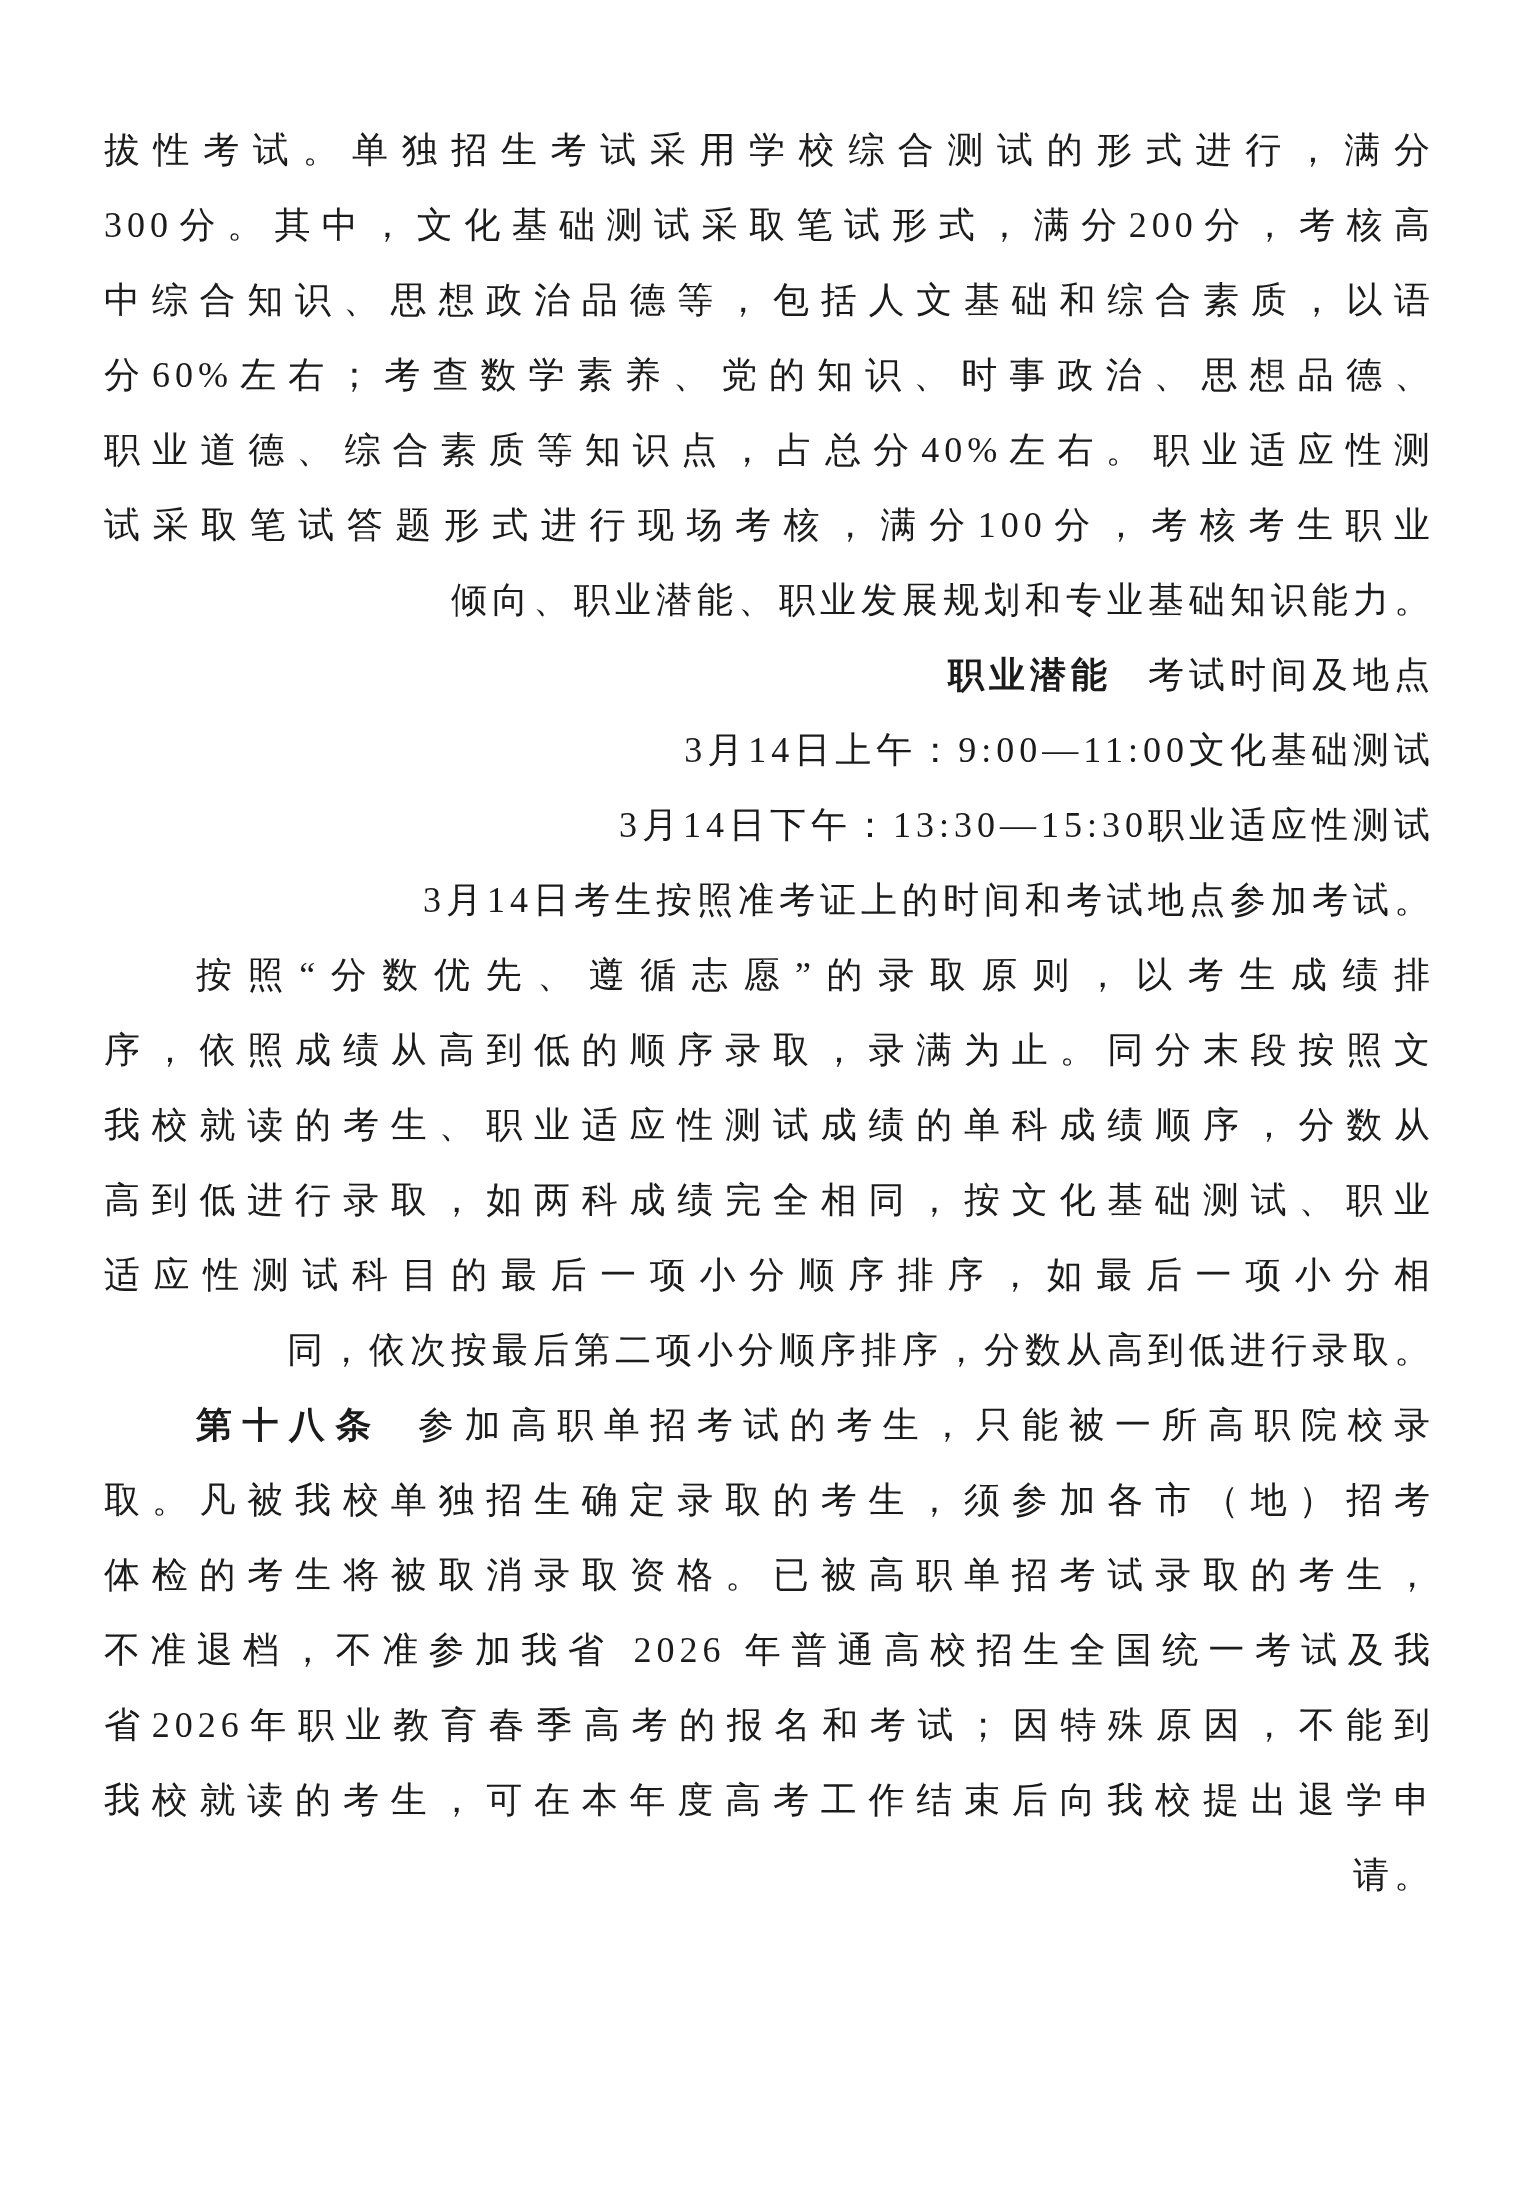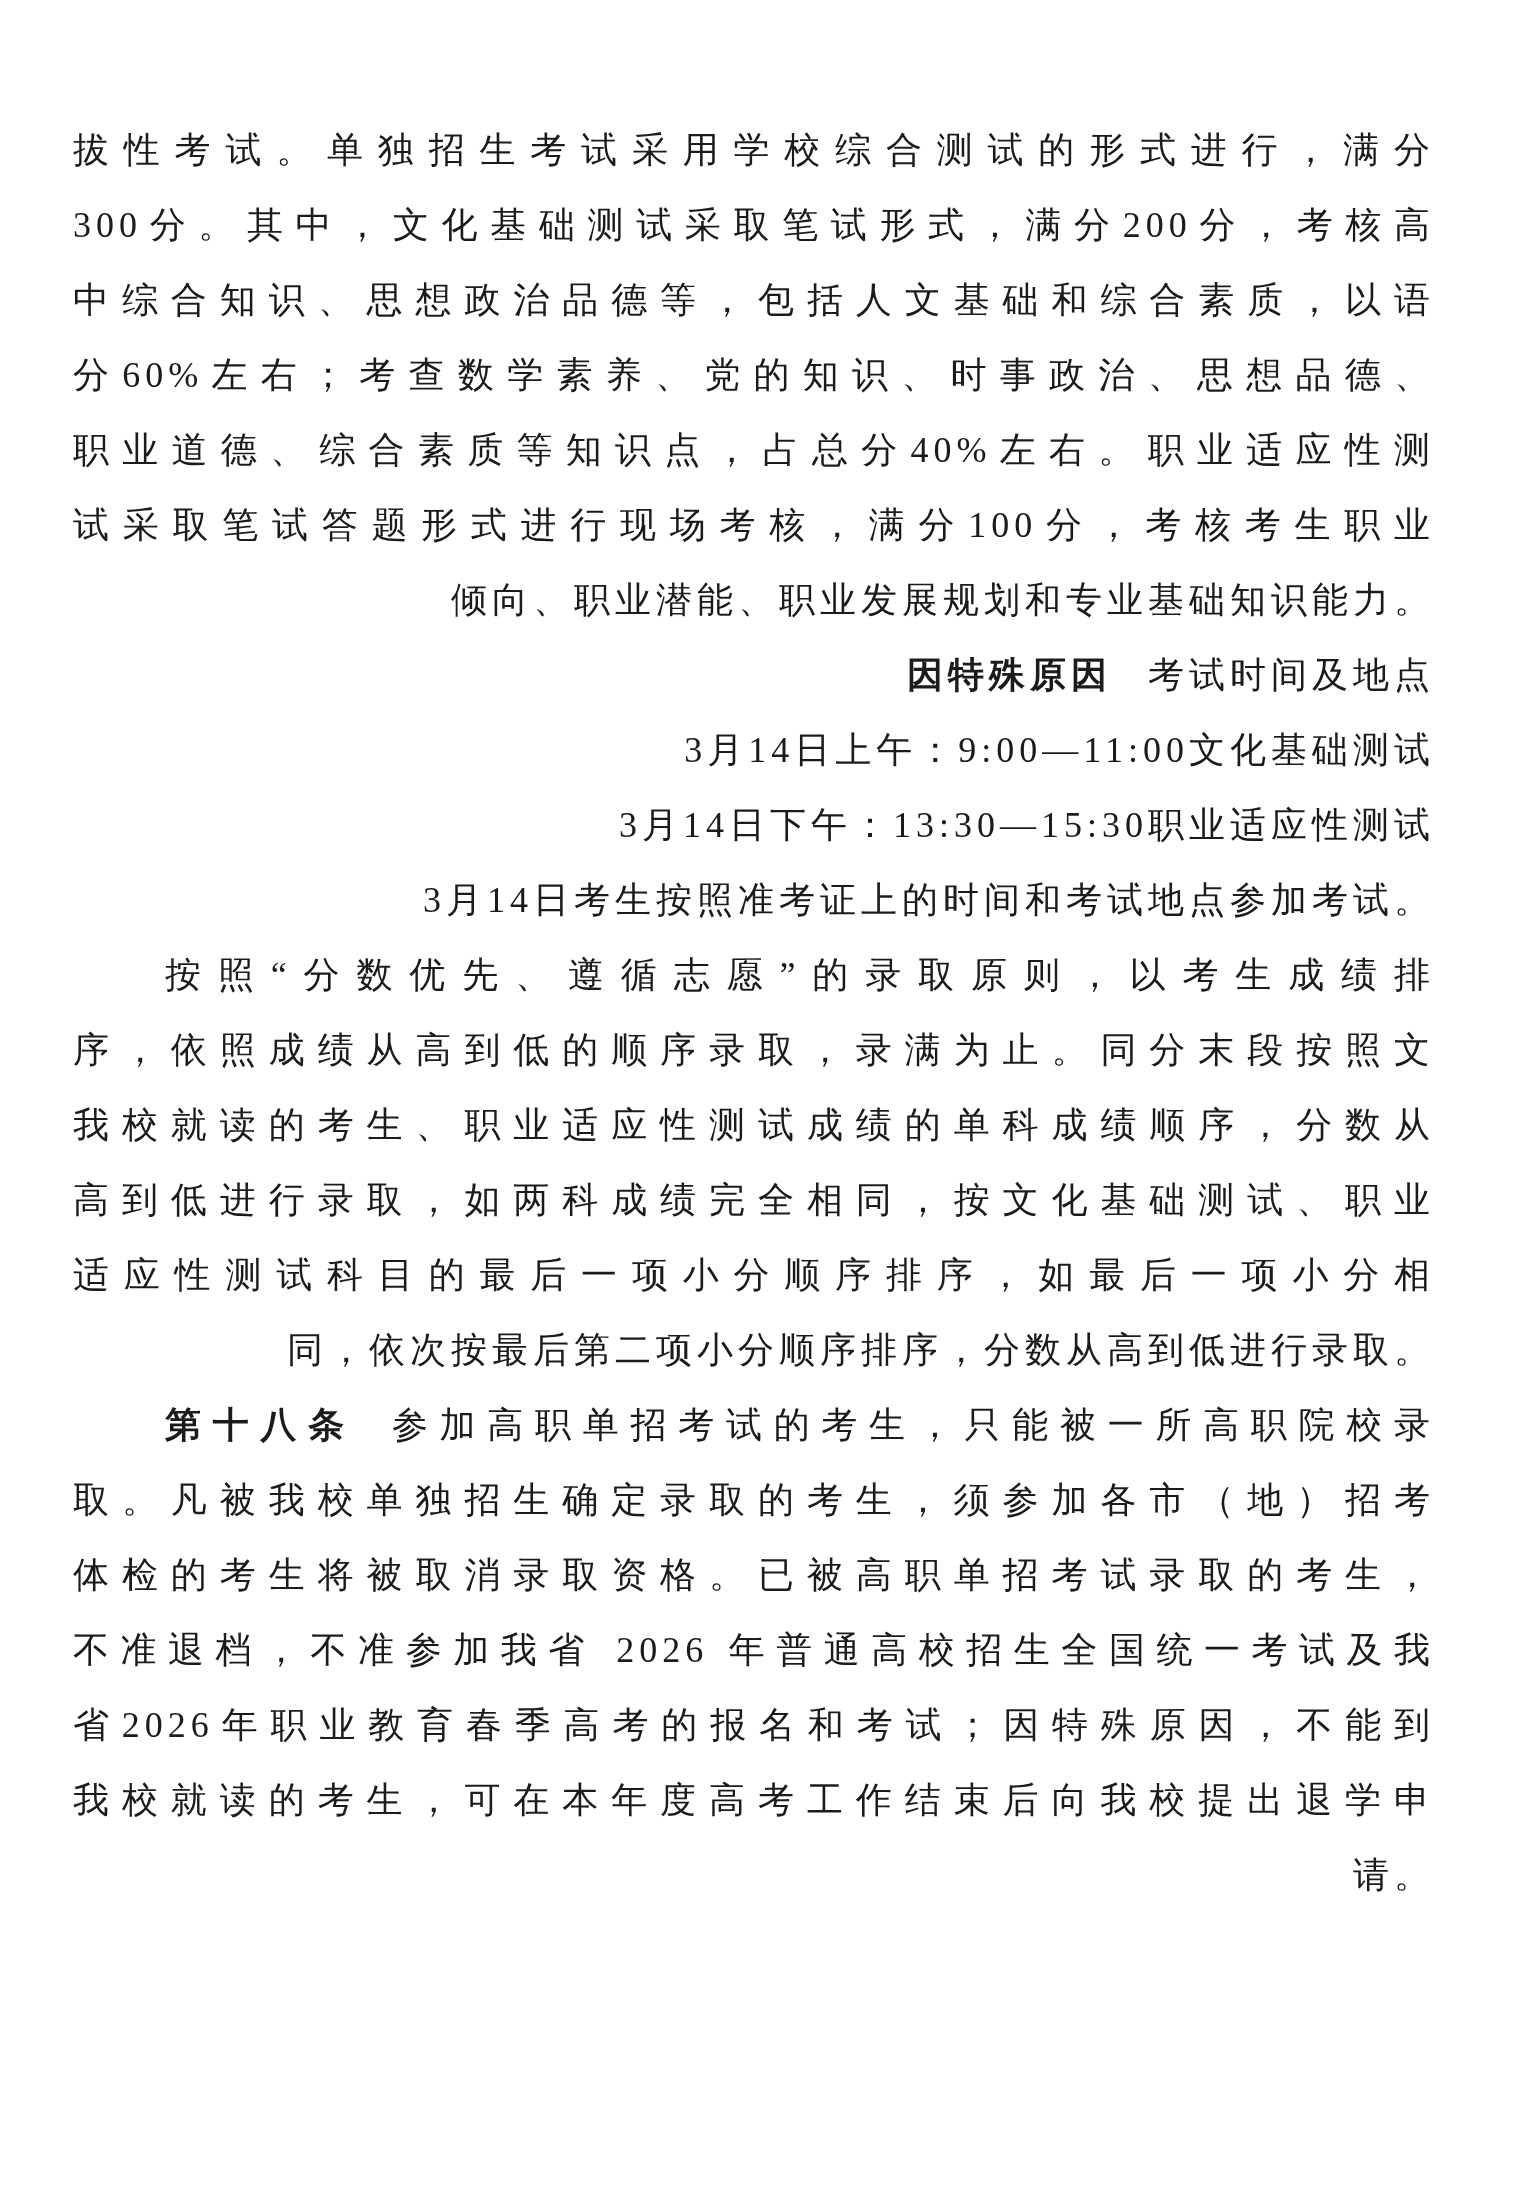--- a/index.html
+++ b/index.html
@@ -10,21 +10,21 @@
   body {
     width: 1540px;
     height: 2198px;
     overflow: hidden;
     font-family: "Liberation Serif", "DejaVu Serif", serif;
   }
   .page {
     box-sizing: border-box;
     width: 1540px;
     height: 2198px;
-    padding: 113px 105px 0 73px;
+    padding: 113px 105px 0 104px;
     background: #ffffff;
     color: #1b1b1b;
   }
   .doc-body {
     width: 100%;
   }
   .line {
     height: 75px;
     line-height: 75px;
     font-size: 36px;
@@ -55,21 +55,21 @@
 
 <div class="page">
   <div class="doc-body" id="doc-body">
       <div class="line flush">拔性考试。单独招生考试采用学校综合测试的形式进行，满分</div>
       <div class="line flush">300分。其中，文化基础测试采取笔试形式，满分200分，考核高</div>
       <div class="line flush">中综合知识、思想政治品德等，包括人文基础和综合素质，以语</div>
       <div class="line flush">分60%左右；考查数学素养、党的知识、时事政治、思想品德、</div>
       <div class="line flush">职业道德、综合素质等知识点，占总分40%左右。职业适应性测</div>
       <div class="line flush">试采取笔试答题形式进行现场考核，满分100分，考核考生职业</div>
       <div class="line">倾向、职业潜能、职业发展规划和专业基础知识能力。</div>
-      <div class="line indent"><span class="lead">因特殊原因</span><span>考试时间及地点</span></div>
+      <div class="line indent"><span class="lead">职业潜能</span><span>考试时间及地点</span></div>
       <div class="line indent">3月14日上午：9:00—11:00文化基础测试</div>
       <div class="line indent">3月14日下午：13:30—15:30职业适应性测试</div>
       <div class="line indent">3月14日考生按照准考证上的时间和考试地点参加考试。</div>
       <div class="line indent flush">按照“分数优先、遵循志愿”的录取原则，以考生成绩排</div>
       <div class="line flush">序，依照成绩从高到低的顺序录取，录满为止。同分末段按照文</div>
       <div class="line flush">我校就读的考生、职业适应性测试成绩的单科成绩顺序，分数从</div>
       <div class="line flush">高到低进行录取，如两科成绩完全相同，按文化基础测试、职业</div>
       <div class="line flush">适应性测试科目的最后一项小分顺序排序，如最后一项小分相</div>
       <div class="line">同，依次按最后第二项小分顺序排序，分数从高到低进行录取。</div>
       <div class="line indent flush"><span class="lead">第十八条</span><span>参加高职单招考试的考生，只能被一所高职院校录</span></div>

